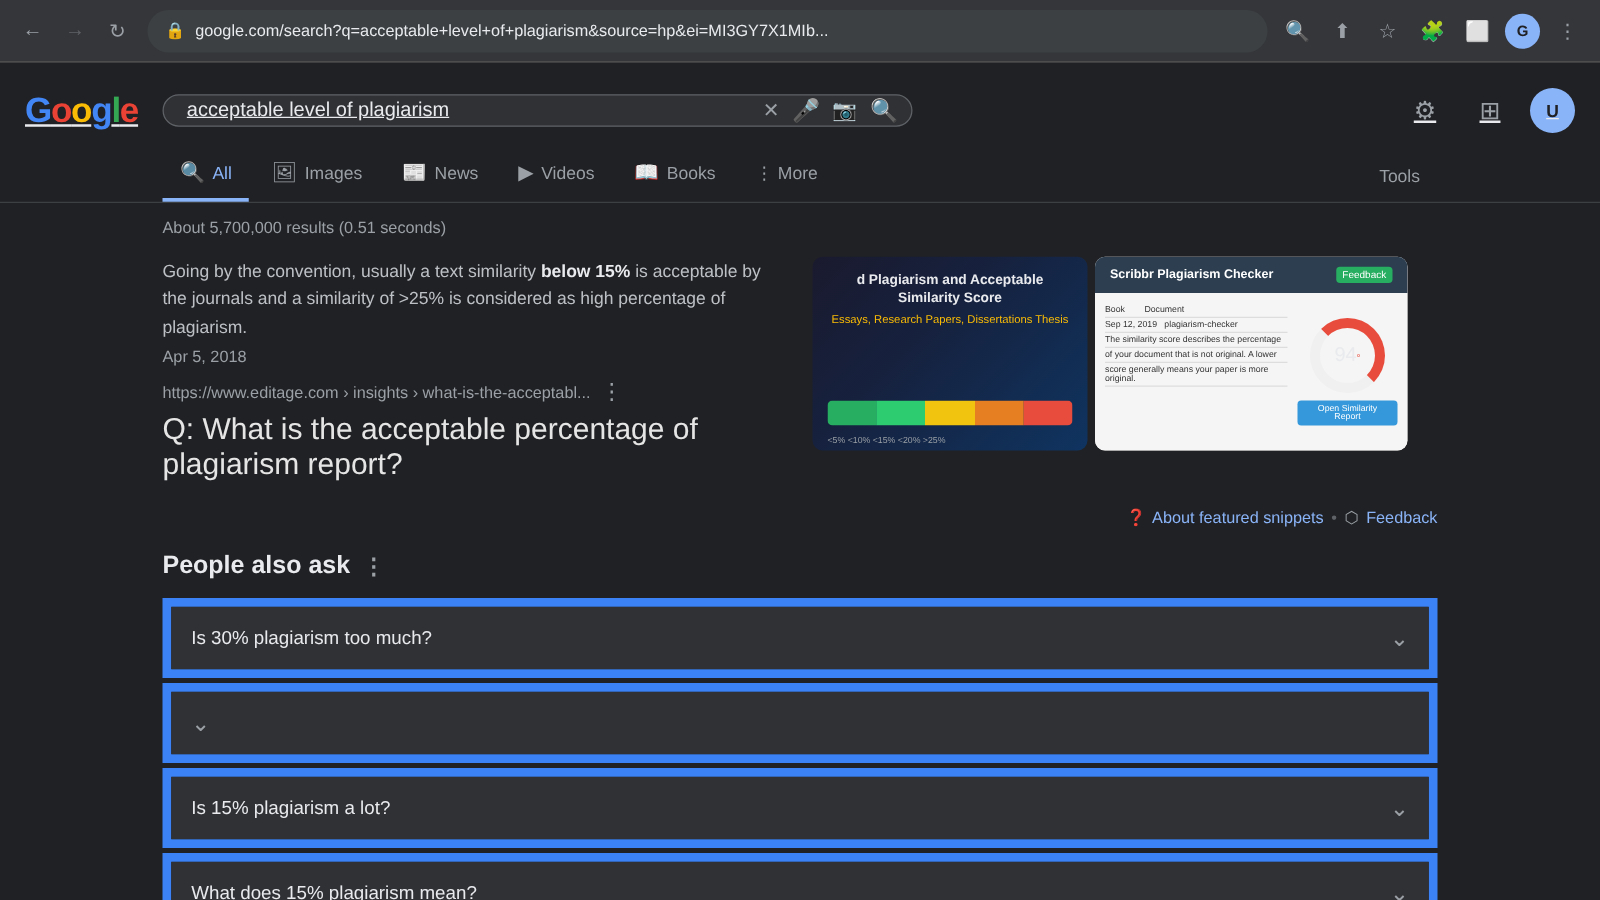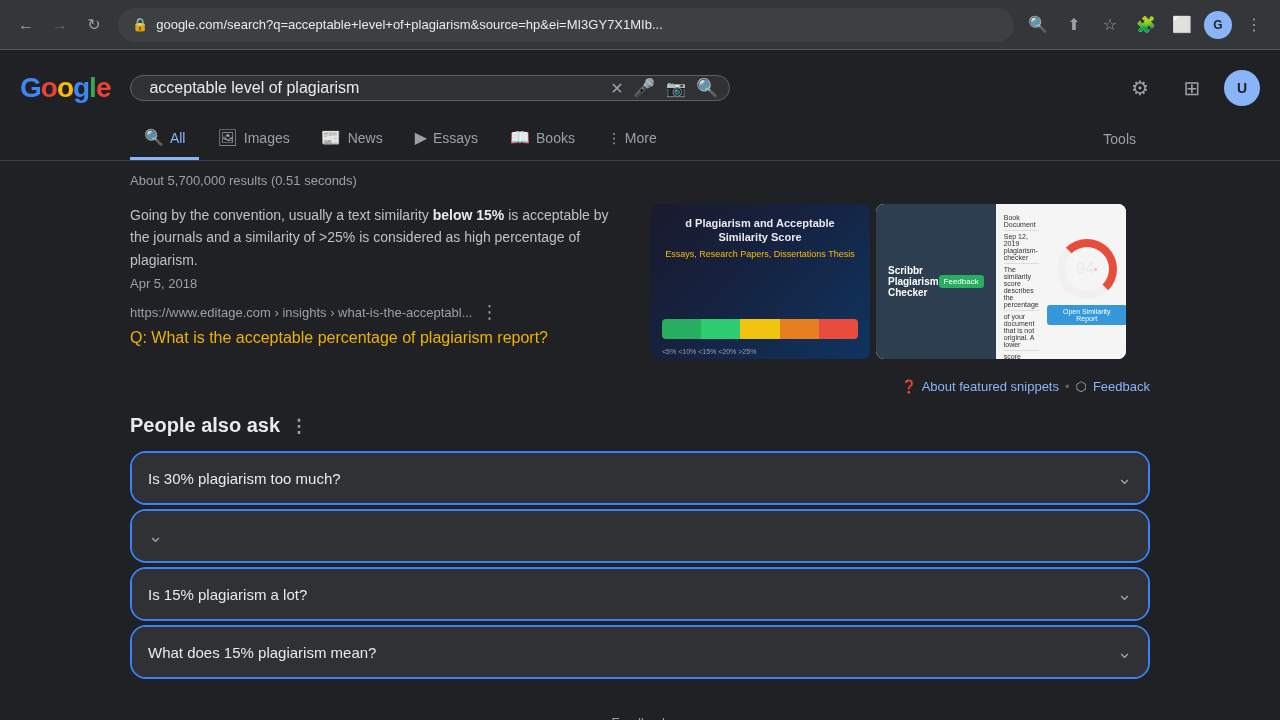--- a/index.html
+++ b/index.html
@@ -95,20 +95,21 @@
       height: calc(720px - 50px);
       overflow-y: auto;
     }
 
     
     .google-header {
       display: flex;
       align-items: center;
       padding: 18px 20px 10px 20px;
       gap: 20px;
+      text-decoration: underline;
     }
     .google-logo {
       font-size: 28px;
       font-weight: bold;
       color: #fff;
       letter-spacing: -1px;
       text-decoration: none;
       cursor: pointer;
     }
     .google-logo span.g { color: #4285f4; }
@@ -259,22 +260,22 @@
       display: flex;
       align-items: center;
       gap: 8px;
     }
     .more-options-btn {
       color: #9aa0a6;
       cursor: pointer;
       font-size: 18px;
     }
     .snippet-link {
-      font-size: 16px;
-      color: #eab308;
+      font-size: 24px;
+      color: #e5e5e5;
       text-decoration: none;
       cursor: pointer;
     }
 
     
     .snippet-images {
       display: flex;
       flex-direction: column;
       gap: 6px;
       width: 500px;
@@ -336,21 +337,21 @@
       font-size: 7px;
       color: #9aa0a6;
     }
 
     .scribbr-img {
       width: 250px;
       height: 155px;
       background: #fff;
       border-radius: 8px;
       display: flex;
-      flex-direction: row;
+      flex-direction: column;
       overflow: hidden;
       position: relative;
     }
     .scribbr-header-bar {
       background: #2c3e50;
       padding: 8px 12px;
       display: flex;
       align-items: center;
       justify-content: space-between;
     }
@@ -444,22 +445,22 @@
       align-items: center;
       gap: 10px;
     }
     .paa-options-btn {
       color: #9aa0a6;
       font-size: 18px;
       cursor: pointer;
     }
 
     .paa-item {
-      border: 2px solid #3b82f6;
-      border-radius: 16px;
+      border: 7px solid #3b82f6;
+      border-radius: 0;
       margin-bottom: 4px;
       overflow: hidden;
       cursor: pointer;
     }
     .paa-item-header {
       display: flex;
       align-items: center;
       justify-content: space-between;
       padding: 14px 16px;
       background: #303134;
@@ -543,21 +544,21 @@
     <a class="tab-item">
       <span class="tab-icon">🖼</span>
       <span>Images</span>
     </a>
     <a class="tab-item">
       <span class="tab-icon">📰</span>
       <span>News</span>
     </a>
     <a class="tab-item">
       <span class="tab-icon">▶</span>
-      <span>Essays</span>
+      <span>Videos</span>
     </a>
     <a class="tab-item">
       <span class="tab-icon">📖</span>
       <span>Books</span>
     </a>
     <a class="tab-item">
       <span>⋮ More</span>
     </a>
     <span class="tools-tab">Tools</span>
   </div>

